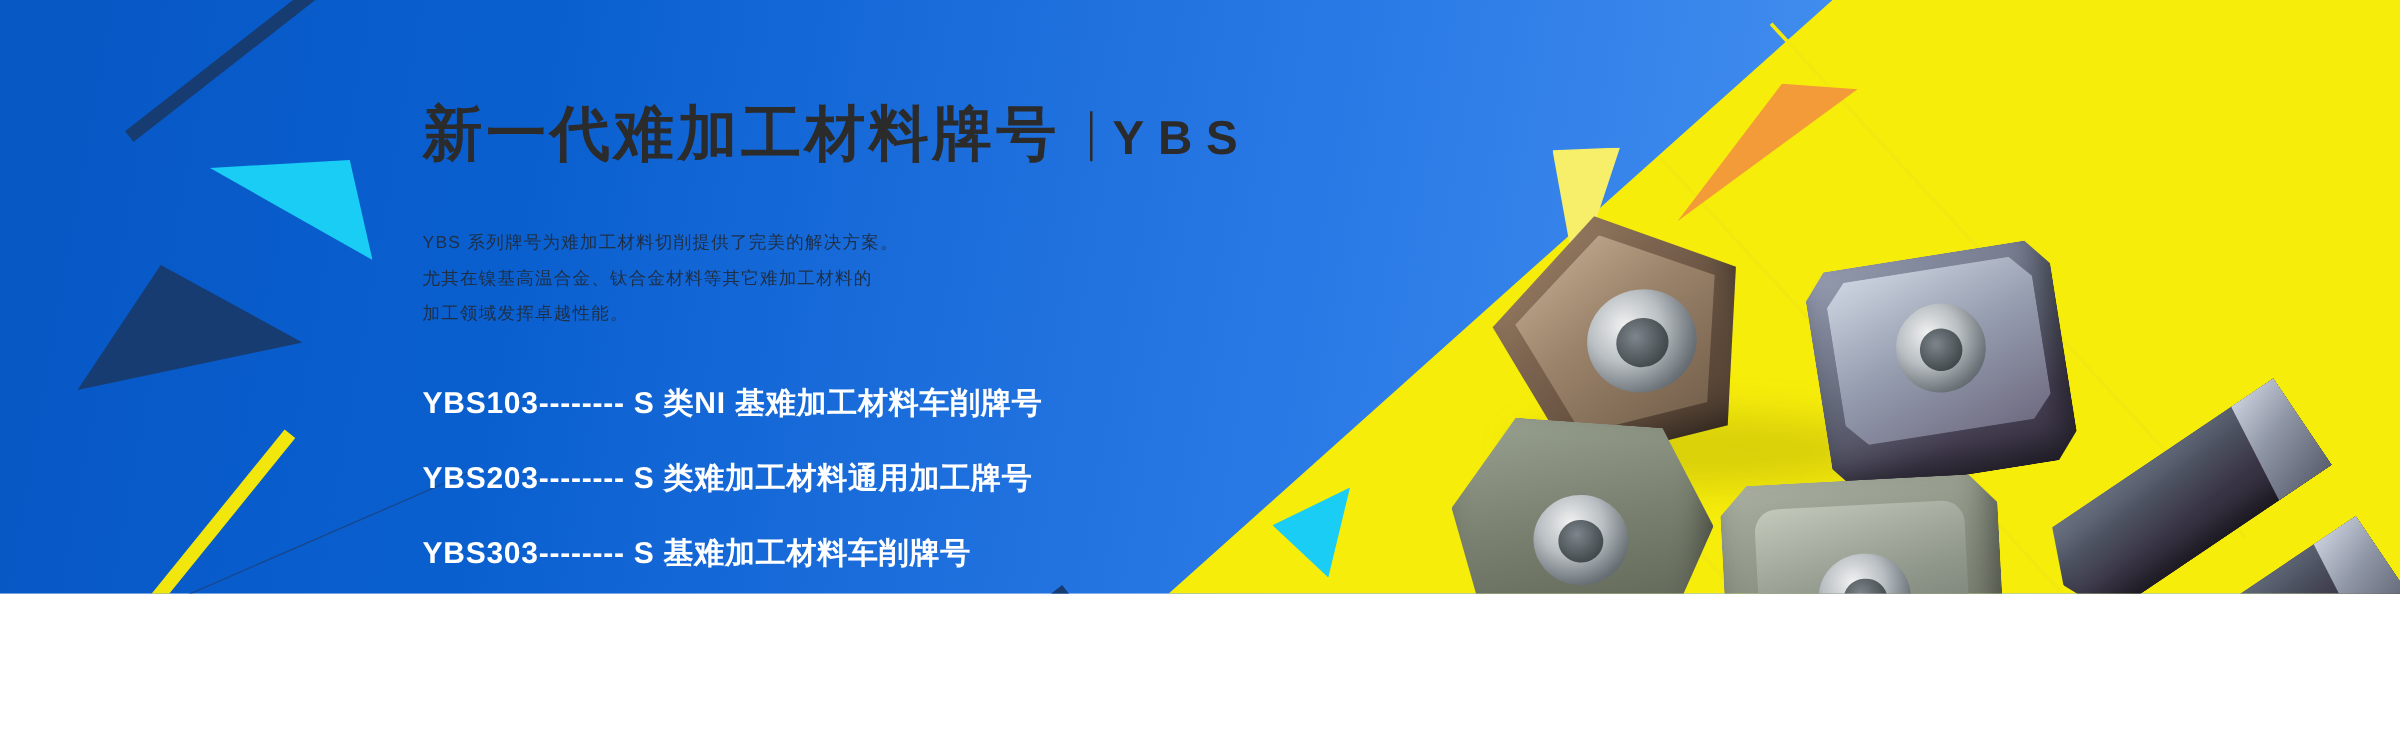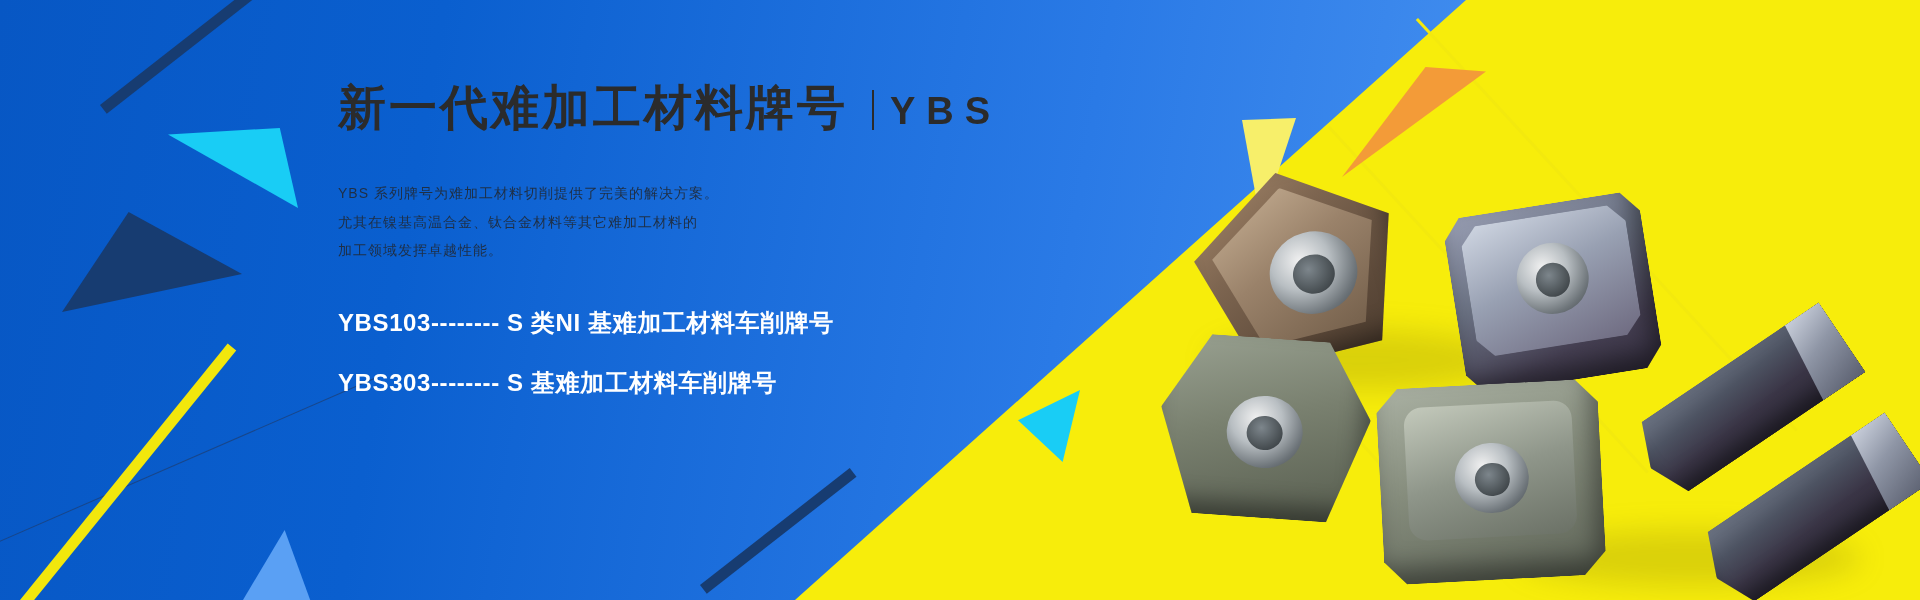--- a/index.html
+++ b/index.html
@@ -1,20 +1,20 @@
 <!DOCTYPE html>
 <html><head>
 <meta charset="utf-8">
 <title>YBS Banner</title>
 <style>
   * { margin:0; padding:0; box-sizing:border-box; }
   html,body{ background:#ffffff; }
   .banner{
     position:relative;
-    width:1920px; height:600px;
+    width:1920px; height:475px;
     overflow:hidden;
     font-family:"Liberation Sans","DejaVu Sans",sans-serif;
     background:linear-gradient(100deg,#0757c4 0%,#0a5fcf 22%,#2a7ae6 55%,#4590f0 78%,#529af2 100%);
   }
 
   
   .yellow-wedge{
     position:absolute; inset:0;
     background:#f7ed0b;
     clip-path:polygon(1466px 0px, 1920px 0px, 1920px 600px, 795px 600px);
@@ -270,17 +270,18 @@
     </div>
 
     <div class="lede">
       <p>YBS 系列牌号为难加工材料切削提供了完美的解决方案。</p>
       <p>尤其在镍基高温合金、钛合金材料等其它难加工材料的</p>
       <p>加工领域发挥卓越性能。</p>
     </div>
 
     <div class="grades">
       <div class="row">YBS103-------- S 类NI 基难加工材料车削牌号</div>
+      <div class="row">YBS203-------- S 类难加工材料通用加工牌号</div>
       <div class="row">YBS303-------- S 基难加工材料车削牌号</div>
     </div>
 
   </div>
 </div>
 
 </body></html>

